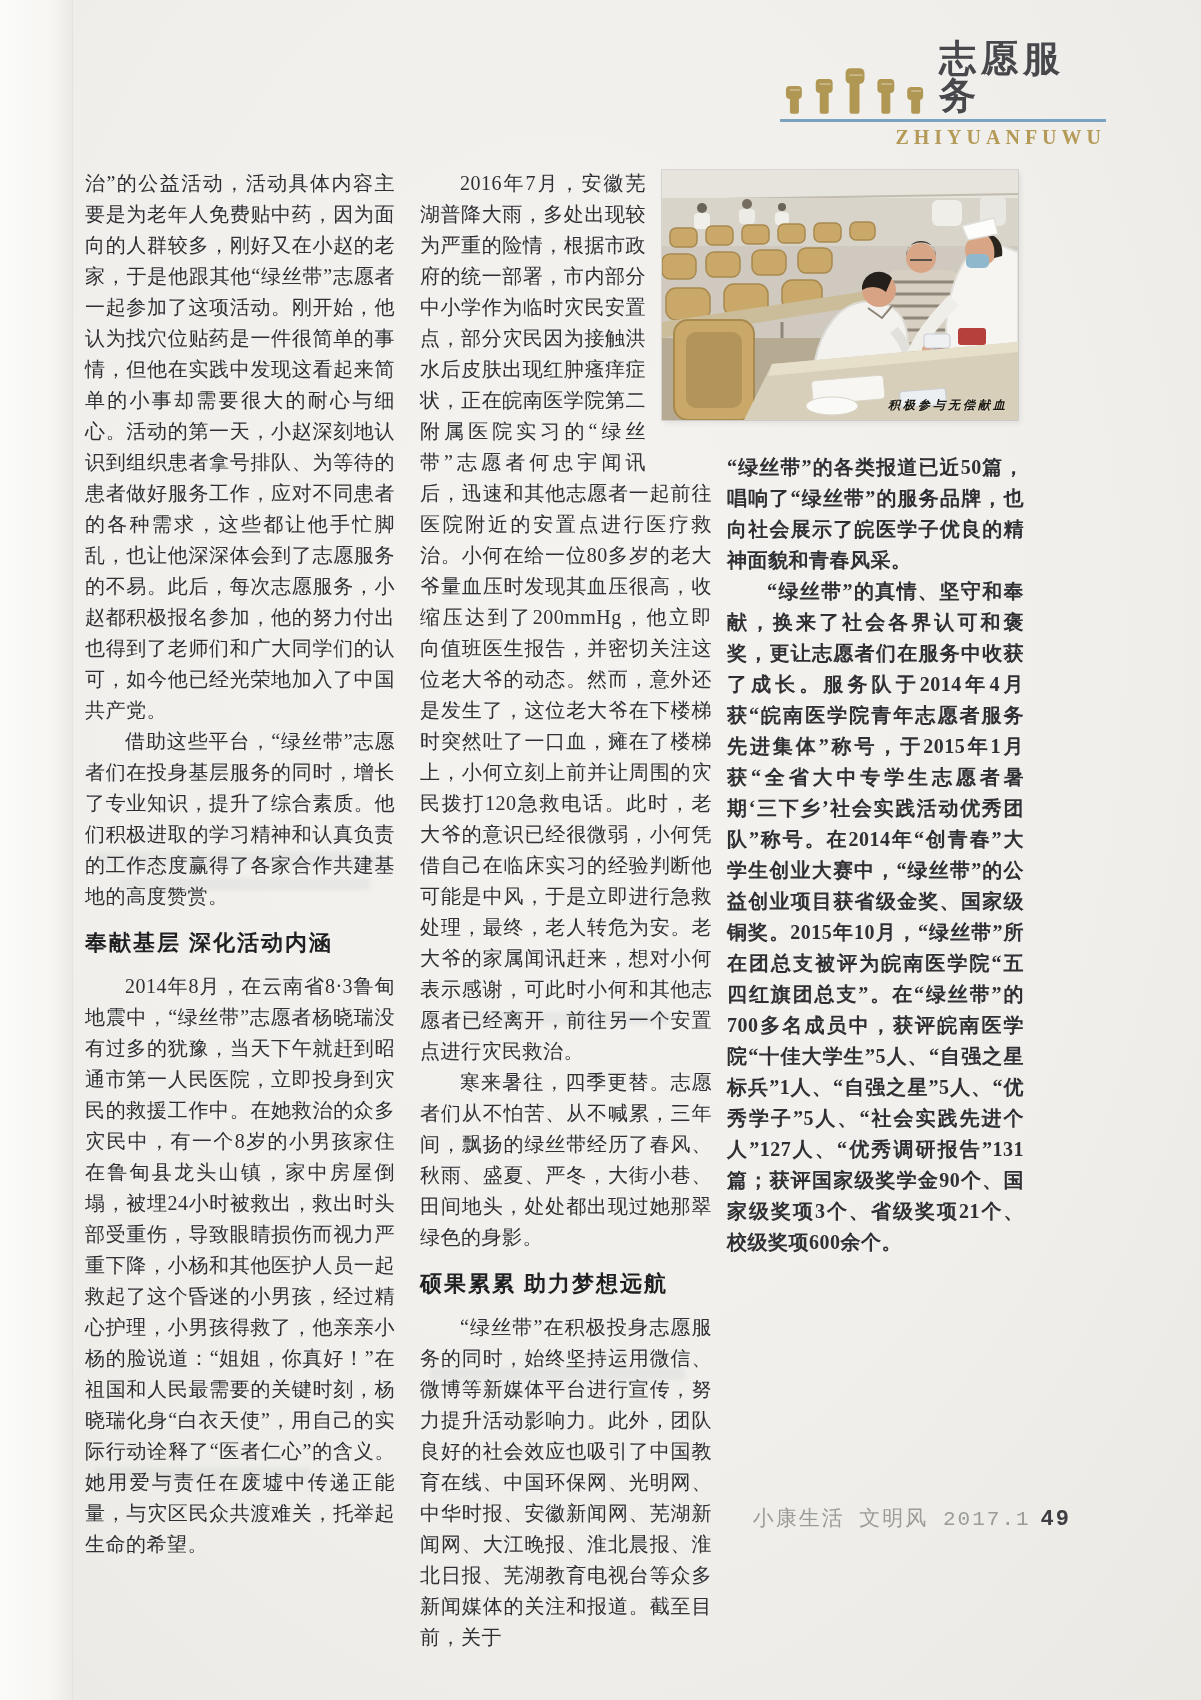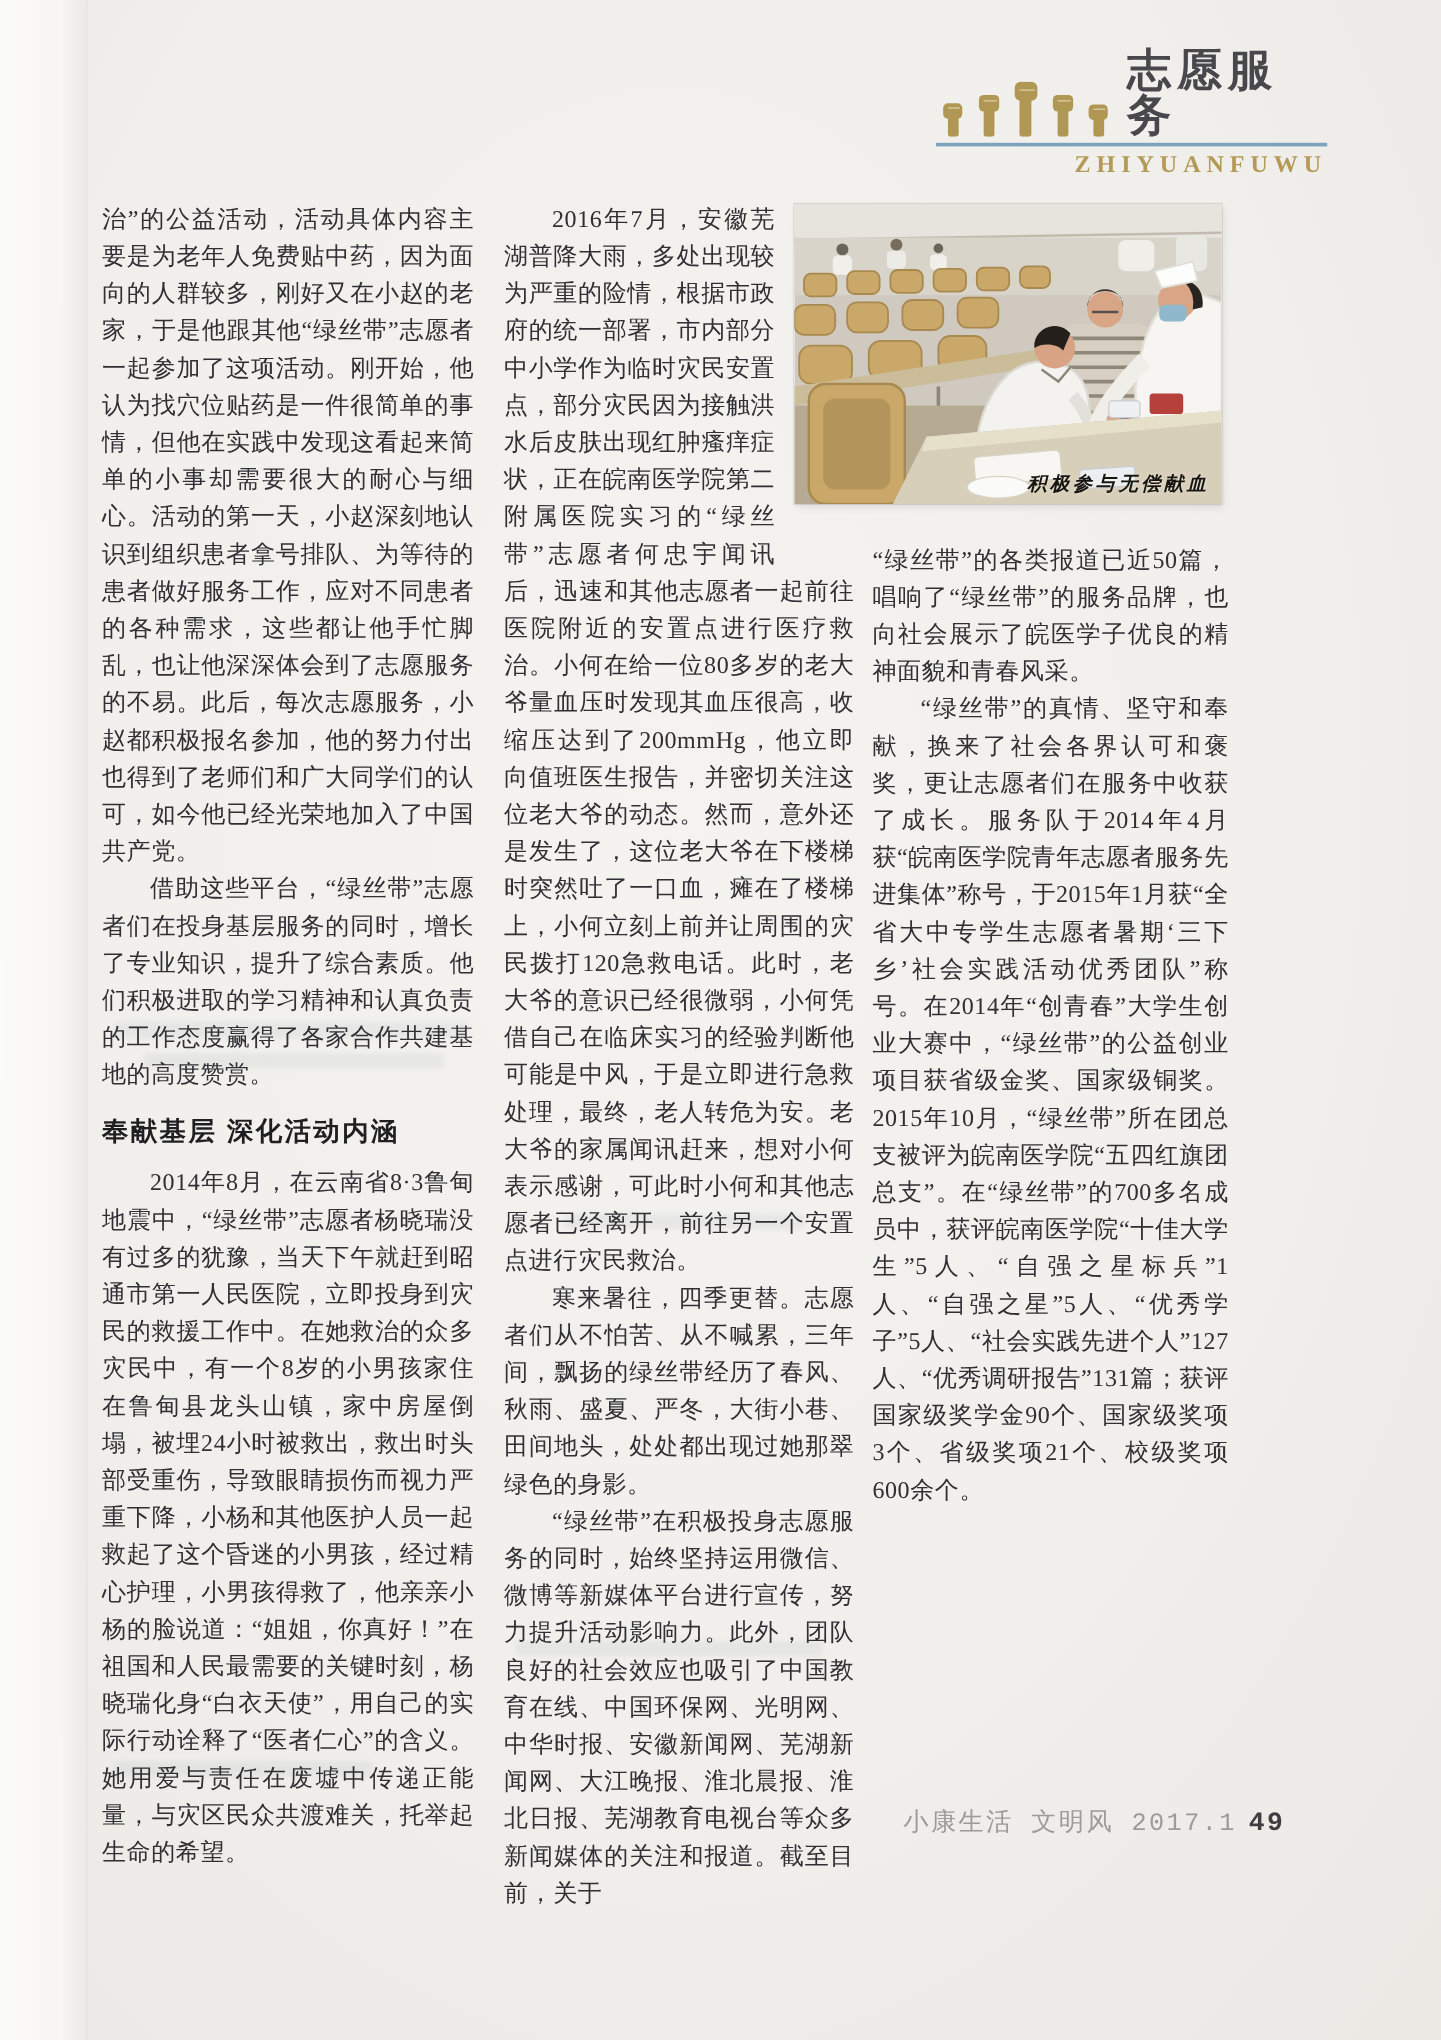--- a/index.html
+++ b/index.html
@@ -21,31 +21,31 @@
   .header-line{height:3px;background:#7ba3c0;margin-top:5px;}
   .header-sub{font-family:Liberation Serif, serif;font-weight:bold;
     font-size:20px;color:#b49a56;letter-spacing:5px;text-align:right;margin-top:4px;}
 
   
   .col{position:absolute;top:168px;font-size:20px;line-height:31px;color:#2f2f34;
     text-align:justify;letter-spacing:.5px;}
   .col p{margin:0;}
   .col-left{left:85px;width:310px;}
   .col-mid{left:420px;width:292px;}
-  .col-right{left:727px;top:452px;width:297px;}
+  .col-right{left:727px;top:452px;width:297px;font-weight:bold;}
   .indent{text-indent:2em;}
   .col h3{font-family:"Liberation Sans","DejaVu Sans",sans-serif;font-weight:bold;
     font-size:22px;color:#1f1f22;text-align:left;letter-spacing:2px;margin:15px 0 13px;}
   .photo-spacer{float:right;width:66px;height:282px;}
 
   
   .photo{position:absolute;left:662px;top:170px;width:356px;height:250px;
     box-shadow:0 0 0 1px rgba(0,0,0,.10), 2px 3px 6px rgba(0,0,0,.08);}
   .photo svg{display:block;width:100%;height:100%;}
-  .photo-caption{position:absolute;right:10px;bottom:6px;font-size:16px;font-weight:bold;
+  .photo-caption{position:absolute;right:10px;bottom:6px;font-size:12px;font-weight:bold;
     font-style:italic;color:#17150f;letter-spacing:3px;text-shadow:0 0 3px rgba(255,255,255,.45);}
 
   
   .endmark{display:inline-block;width:21px;height:21px;vertical-align:-4px;margin-left:8px;}
 
   
   .footer{position:absolute;top:1504px;right:174px;font-family:Liberation Mono, monospace;
     font-size:21px;color:#9b9b98;letter-spacing:2px;margin-left:24px;}
   .footer .pageno{color:#3e3e42;font-weight:bold;margin-left:10px;font-size:22px;}
 
@@ -201,20 +201,21 @@
     <p>治”的公益活动，活动具体内容主要是为老年人免费贴中药，因为面向的人群较多，刚好又在小赵的老家，于是他跟其他“绿丝带”志愿者一起参加了这项活动。刚开始，他认为找穴位贴药是一件很简单的事情，但他在实践中发现这看起来简单的小事却需要很大的耐心与细心。活动的第一天，小赵深刻地认识到组织患者拿号排队、为等待的患者做好服务工作，应对不同患者的各种需求，这些都让他手忙脚乱，也让他深深体会到了志愿服务的不易。此后，每次志愿服务，小赵都积极报名参加，他的努力付出也得到了老师们和广大同学们的认可，如今他已经光荣地加入了中国共产党。</p>
     <p class="indent">借助这些平台，“绿丝带”志愿者们在投身基层服务的同时，增长了专业知识，提升了综合素质。他们积极进取的学习精神和认真负责的工作态度赢得了各家合作共建基地的高度赞赏。</p>
     <h3>奉献基层 深化活动内涵</h3>
     <p class="indent">2014年8月，在云南省8·3鲁甸地震中，“绿丝带”志愿者杨晓瑞没有过多的犹豫，当天下午就赶到昭通市第一人民医院，立即投身到灾民的救援工作中。在她救治的众多灾民中，有一个8岁的小男孩家住在鲁甸县龙头山镇，家中房屋倒塌，被埋24小时被救出，救出时头部受重伤，导致眼睛损伤而视力严重下降，小杨和其他医护人员一起救起了这个昏迷的小男孩，经过精心护理，小男孩得救了，他亲亲小杨的脸说道：“姐姐，你真好！”在祖国和人民最需要的关键时刻，杨晓瑞化身“白衣天使”，用自己的实际行动诠释了“医者仁心”的含义。她用爱与责任在废墟中传递正能量，与灾区民众共渡难关，托举起生命的希望。</p>
   </div>
 
   <div class="col col-mid">
     <div class="photo-spacer"></div>
     <p class="indent">2016年7月，安徽芜湖普降大雨，多处出现较为严重的险情，根据市政府的统一部署，市内部分中小学作为临时灾民安置点，部分灾民因为接触洪水后皮肤出现红肿瘙痒症状，正在皖南医学院第二附属医院实习的“绿丝带”志愿者何忠宇闻讯后，迅速和其他志愿者一起前往医院附近的安置点进行医疗救治。小何在给一位80多岁的老大爷量血压时发现其血压很高，收缩压达到了200mmHg，他立即向值班医生报告，并密切关注这位老大爷的动态。然而，意外还是发生了，这位老大爷在下楼梯时突然吐了一口血，瘫在了楼梯上，小何立刻上前并让周围的灾民拨打120急救电话。此时，老大爷的意识已经很微弱，小何凭借自己在临床实习的经验判断他可能是中风，于是立即进行急救处理，最终，老人转危为安。老大爷的家属闻讯赶来，想对小何表示感谢，可此时小何和其他志愿者已经离开，前往另一个安置点进行灾民救治。</p>
     <p class="indent">寒来暑往，四季更替。志愿者们从不怕苦、从不喊累，三年间，飘扬的绿丝带经历了春风、秋雨、盛夏、严冬，大街小巷、田间地头，处处都出现过她那翠绿色的身影。</p>
+    <h3>硕果累累 助力梦想远航</h3>
     <p class="indent">“绿丝带”在积极投身志愿服务的同时，始终坚持运用微信、微博等新媒体平台进行宣传，努力提升活动影响力。此外，团队良好的社会效应也吸引了中国教育在线、中国环保网、光明网、中华时报、安徽新闻网、芜湖新闻网、大江晚报、淮北晨报、淮北日报、芜湖教育电视台等众多新闻媒体的关注和报道。截至目前，关于</p>
   </div>
 
   <div class="col col-right">
     <p>“绿丝带”的各类报道已近50篇，唱响了“绿丝带”的服务品牌，也向社会展示了皖医学子优良的精神面貌和青春风采。</p>
     <p class="indent">“绿丝带”的真情、坚守和奉献，换来了社会各界认可和褒奖，更让志愿者们在服务中收获了成长。服务队于2014年4月获“皖南医学院青年志愿者服务先进集体”称号，于2015年1月获“全省大中专学生志愿者暑期‘三下乡’社会实践活动优秀团队”称号。在2014年“创青春”大学生创业大赛中，“绿丝带”的公益创业项目获省级金奖、国家级铜奖。2015年10月，“绿丝带”所在团总支被评为皖南医学院“五四红旗团总支”。在“绿丝带”的700多名成员中，获评皖南医学院“十佳大学生”5人、“自强之星标兵”1人、“自强之星”5人、“优秀学子”5人、“社会实践先进个人”127人、“优秀调研报告”131篇；获评国家级奖学金90个、国家级奖项3个、省级奖项21个、校级奖项600余个。</p>
   </div>
 
   <div class="footer">
     <span>小康生活 文明风 2017.1</span><span class="pageno">49</span>

